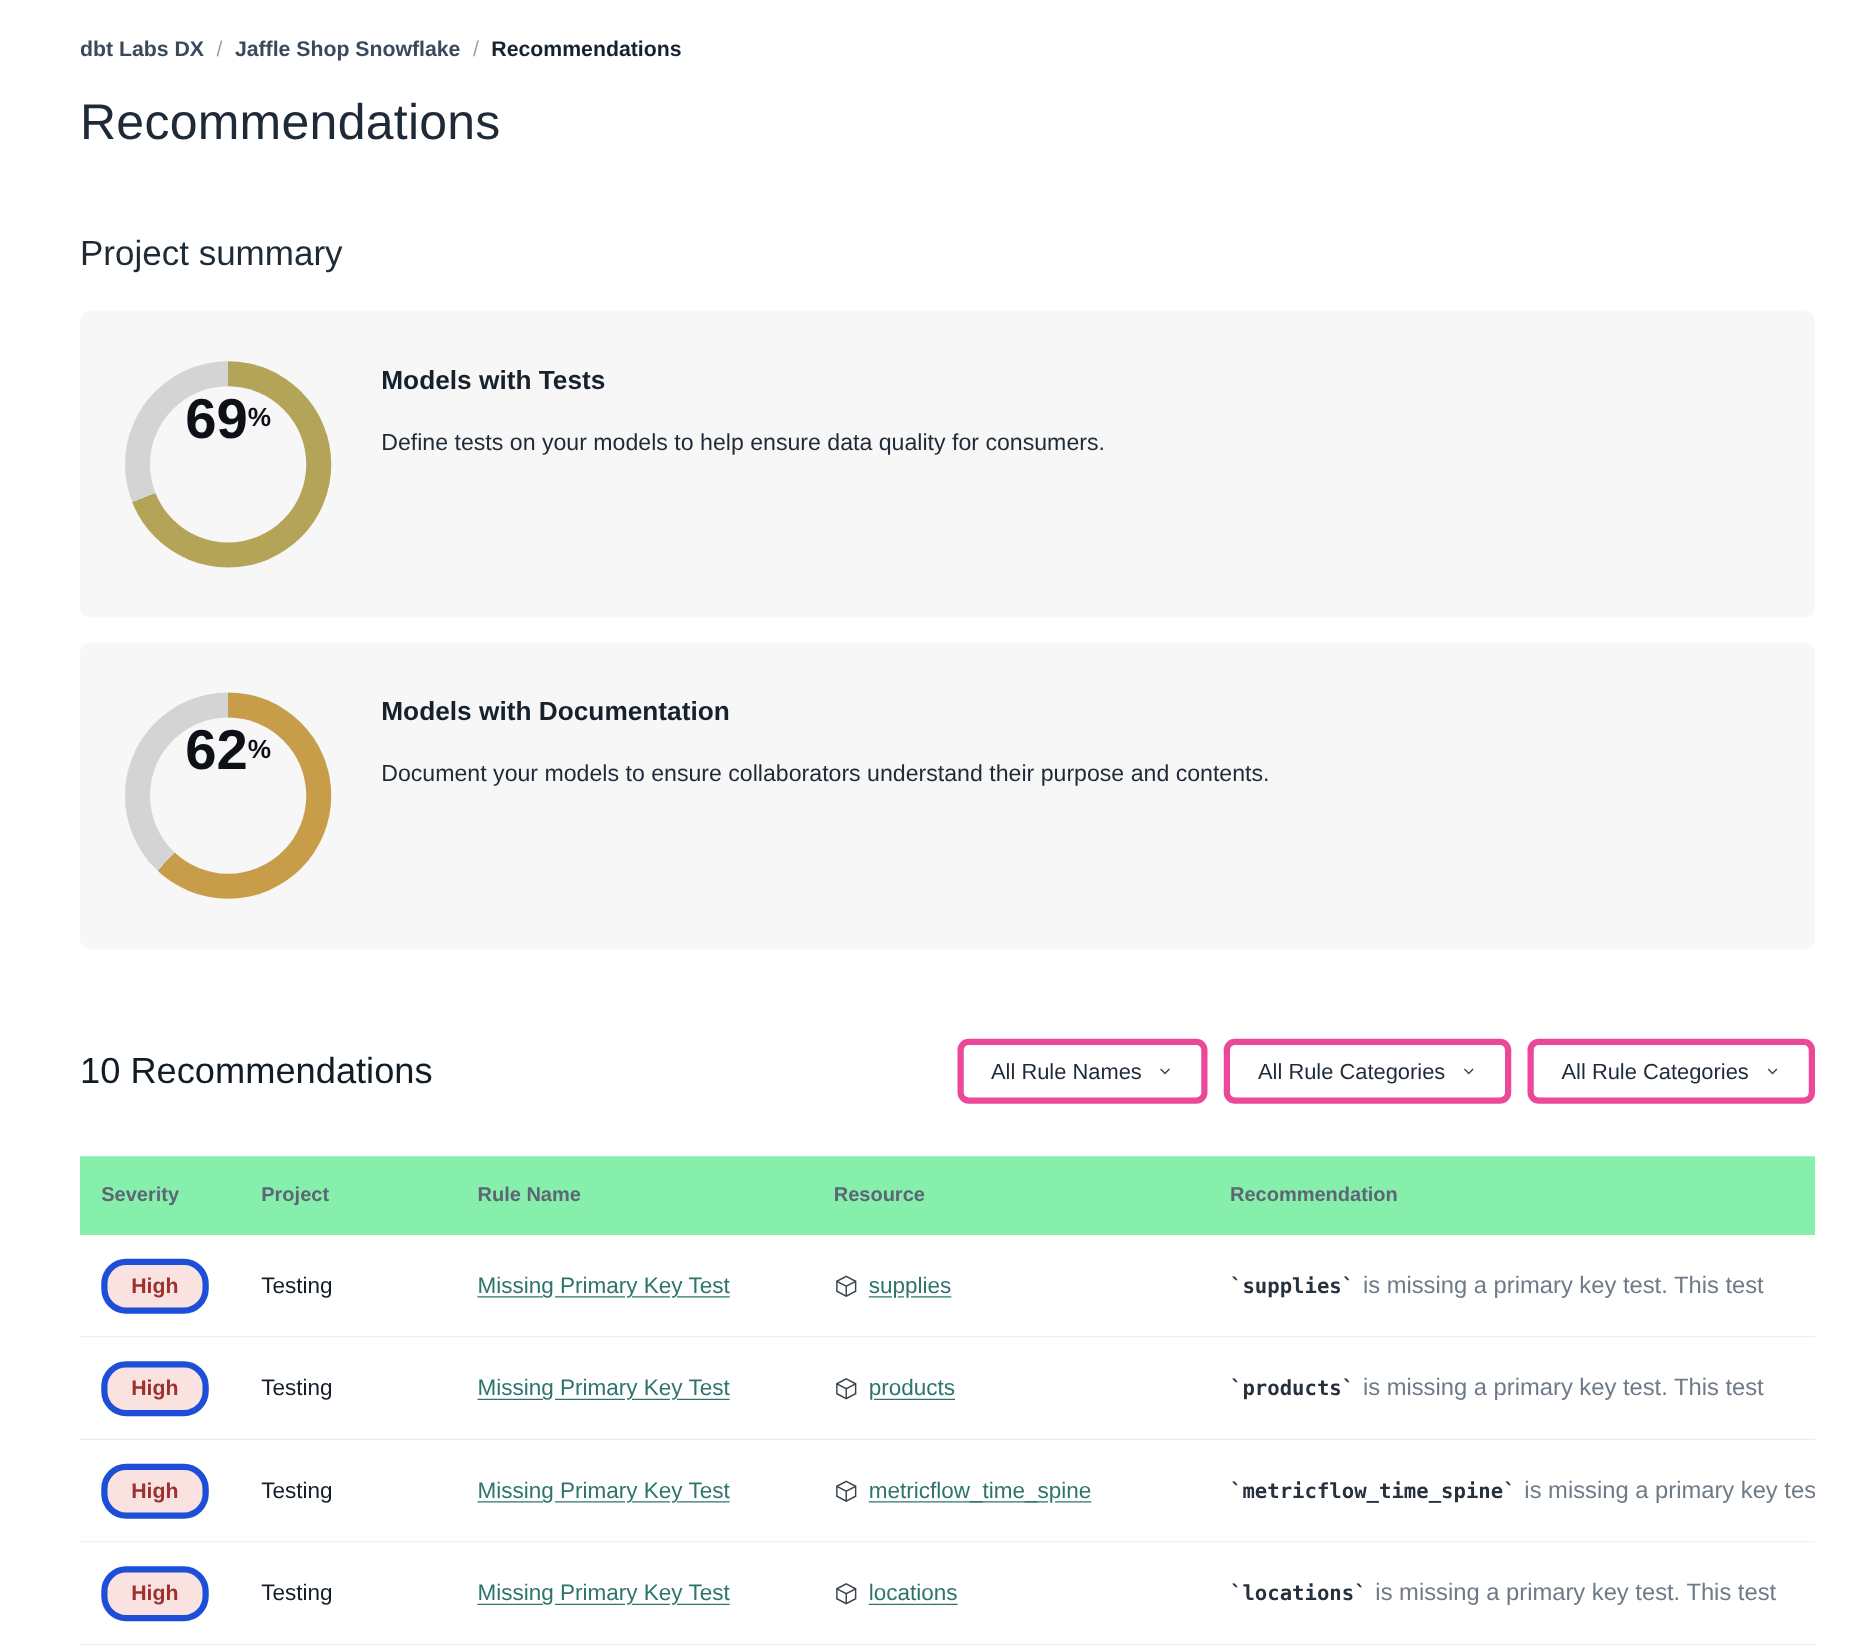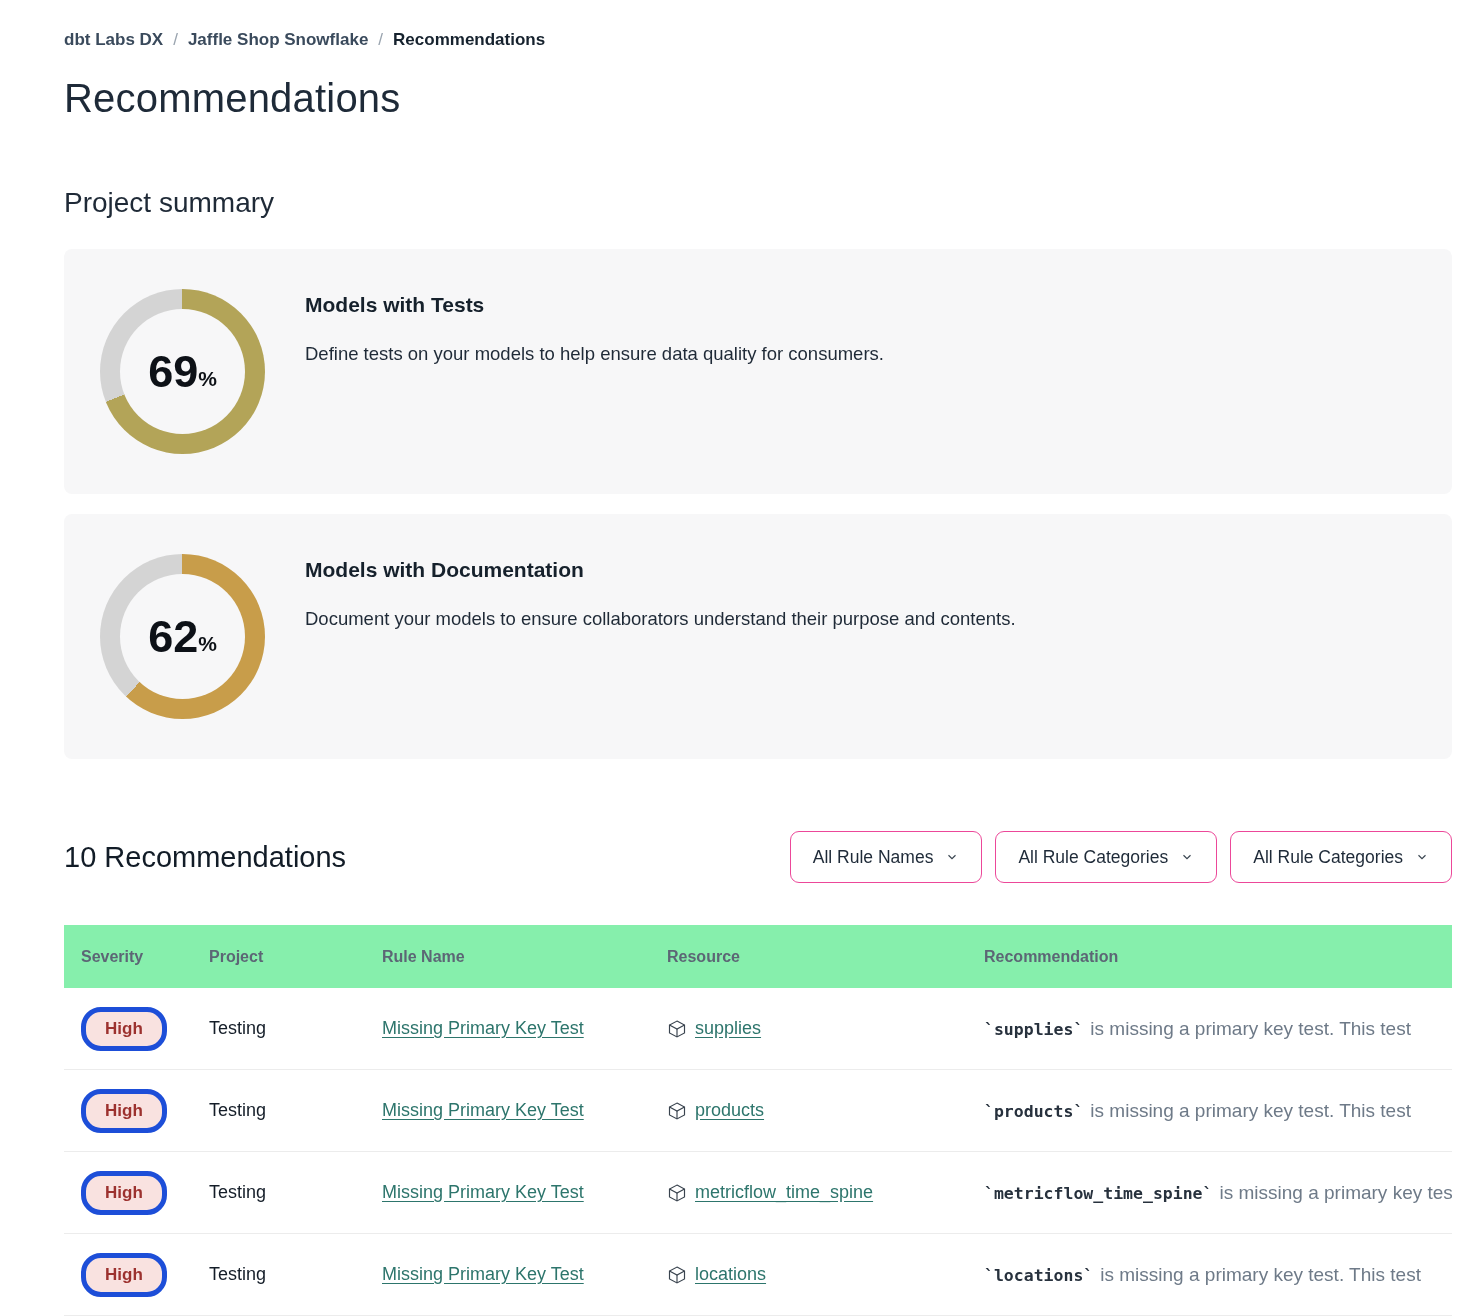--- a/index.html
+++ b/index.html
@@ -15,31 +15,31 @@
 
   
   h1.page-title { margin-top: 26px; font-size: 40px; font-weight: 500; color: #1e2a38; letter-spacing: .2px; }
   h2.section-title { margin-top: 66px; font-size: 28px; font-weight: 400; color: #1f2a37; }
   h2.recs-heading { font-size: 29px; font-weight: 400; color: #121c27; }
 
   
   .card { margin-top: 30px; width: 1388px; height: 245px; background: #f7f7f8; border-radius: 8px; display: flex; align-items: center; padding-left: 36px; }
   .card + .card { margin-top: 20px; }
   .donut { width: 165px; height: 165px; border-radius: 50%; position: relative; flex: 0 0 auto; }
-  .donut .hole { position: absolute; inset: 20px; border-radius: 50%; background: #f7f7f8; display: flex; align-items: center; justify-content: center; }
+  .donut .hole { position: absolute; inset: 20px; border-radius: 50%; background: #f7f7f8; display: flex; align-items: flex-start; justify-content: center; }
   .pct { font-size: 45px; font-weight: 700; color: #0d1117; }
   .pct-sign { font-size: 21px; font-weight: 600; color: #0d1117; margin-top: 14px; }
   .card-text { margin-left: 40px; align-self: flex-start; padding-top: 44px; }
   .card-title { font-size: 21px; font-weight: 700; color: #16212c; }
   .card-desc { margin-top: 26px; font-size: 18.5px; color: #1f2a37; }
 
   
   .recs-bar { margin-top: 72px; display: flex; align-items: center; }
   .filters { margin-left: auto; display: flex; gap: 13px; }
-  .filter-btn { height: 52px; background: #fff; border: 1px solid #ec4899; border-radius: 9px; display: flex; align-items: center; gap: 12px; padding: 0 22px; font-size: 17.5px; font-weight: 500; color: #1e2a38; cursor: pointer; font-family: inherit; }
+  .filter-btn { height: 52px; background: #fff; border: 5px solid #ec4899; border-radius: 9px; display: flex; align-items: center; gap: 12px; padding: 0 22px; font-size: 17.5px; font-weight: 500; color: #1e2a38; cursor: pointer; font-family: inherit; }
   .chev { width: 14px; height: 14px; stroke: #3a4550; stroke-width: 2; fill: none; }
 
   
   .table { margin-top: 42px; width: 1388px; }
   .thead, .trow { display: grid; grid-template-columns: 145px 173px 285px 317px minmax(0,1fr); align-items: center; }
   .thead { height: 63px; background: #86efac; font-size: 16px; font-weight: 700; color: #5c6675; }
   .cell { padding-right: 14px; }
   .cell:first-child { padding-left: 17px; }
   .trow { height: 82px; border-bottom: 1px solid #ececec; background: #fff; }
   .badge-high { display: inline-block; padding: 7px 19px; border-radius: 20px; background: #f9e2e0; border: 5px solid #1d4ed8; color: #9c312e; font-size: 17px; font-weight: 700; }

